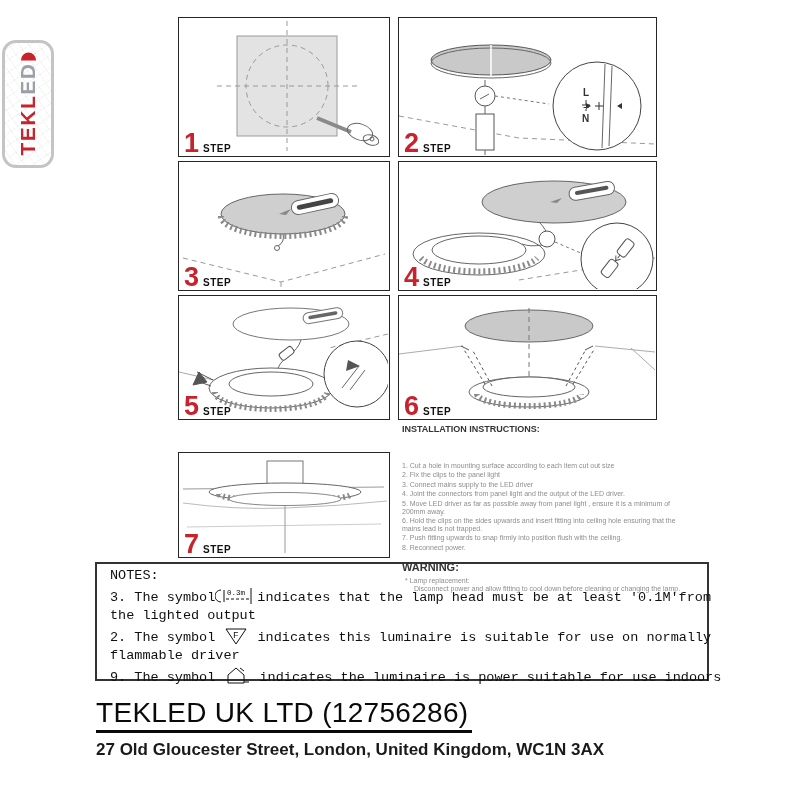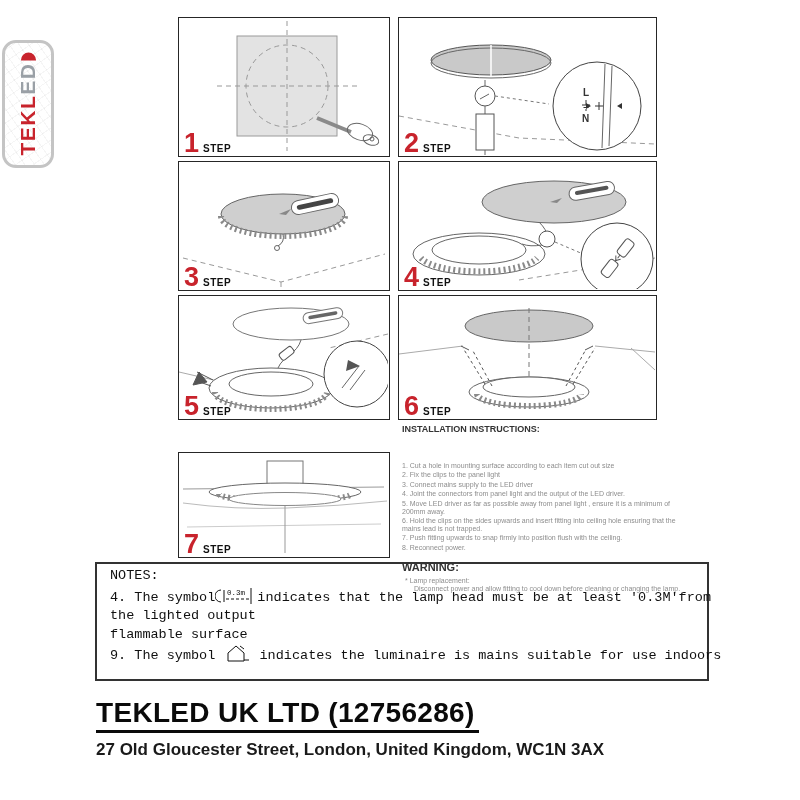--- a/index.html
+++ b/index.html
@@ -37,21 +37,21 @@
   .warn-detail{font-size:7px;line-height:8px;margin-left:12px;}
 
   
   .notes{position:absolute;left:95px;top:562px;width:614px;height:119px;
          border:2px solid #333;box-sizing:border-box;padding:3px 0 12px 13px;
          font-family:"Liberation Mono","DejaVu Sans Mono",monospace;
          font-size:13.5px;line-height:18.6px;color:#101010;white-space:nowrap;}
   .notes svg{vertical-align:-5px;}
 
   
-  .footer-company{position:absolute;left:96px;top:697px;font-size:28px;font-weight:bold;
+  .footer-company{position:absolute;left:96px;top:697px;font-size:28px;font-weight:normal;
          color:#0a0a0a;border-bottom:3px solid #0a0a0a;padding:0 4px 1px 0;letter-spacing:.3px;}
   .footer-address{position:absolute;left:96px;top:740px;font-size:17px;font-weight:bold;color:#1a1a1a;text-align:right;}
 
   .ln{stroke:#666;fill:none;stroke-width:1;}
   .dsh{stroke:#999;fill:none;stroke-width:1;stroke-dasharray:5 4;}
   .grill{stroke:#8a8a8a;fill:none;stroke-width:6;stroke-dasharray:2 3;}
 </style>
 </head>
 <body>
 
@@ -261,35 +261,41 @@
     <div class="instr-item">7.  Push fitting upwards to snap firmly into position flush with the ceiling.</div>
     <div class="instr-item">8.  Reconnect power.</div>
     <div class="warn-title">WARNING:</div>
     <div class="warn-item">*   Lamp replacement:</div>
     <div class="warn-detail">Disconnect power and allow fitting to cool down before cleaning or changing the lamp.</div>
   </div>
 
   <div class="notes">
     <div>NOTES:</div>
     <div>
-      <span>4. The symbol</span><svg width="42" height="20" viewBox="0 0 42 20">
+      <span>3. The symbol</span><svg width="42" height="20" viewBox="0 0 42 20">
         <path d="M6,4 a6,6 0 0 0 0,12" stroke="#111" fill="none"></path>
         <line x1="9" y1="4" x2="9" y2="16" stroke="#111"></line>
         <line x1="11" y1="13" x2="34" y2="13" stroke="#111" stroke-dasharray="3 2"></line>
         <line x1="36" y1="2" x2="36" y2="18" stroke="#111"></line>
         <text x="12" y="9" font-size="7.5" fill="#111" font-family="Liberation Mono, monospace">0.3m</text>
-      </svg><span>indicates that the lamp head must be at least '0.3M'from</span>
+      </svg><span>indicates that the lamp head must be at least '0.1M'from</span>
     </div>
     <div>the lighted output</div>
-    <div>flammable surface</div>
+    <div>
+      <span>2. The symbol </span><svg width="26" height="20" viewBox="0 0 26 20">
+        <path d="M3,3 L23,3 L13,18 Z" fill="none" stroke="#111"></path>
+        <text x="10" y="11.5" font-size="9.5" fill="#111" font-family="Liberation Mono, monospace">F</text>
+      </svg><span> indicates this luminaire is suitable for use on normally</span>
+    </div>
+    <div>flammable driver</div>
     <div>
       <span>9. The symbol </span><svg width="28" height="20" viewBox="0 0 28 20">
         <path d="M5,9 L13,2 L21,9 L21,17 L5,17 Z" fill="none" stroke="#111"></path>
         <line x1="21" y1="16" x2="26" y2="16" stroke="#111"></line>
         <line x1="17" y1="2" x2="21" y2="5" stroke="#111"></line>
-      </svg><span> indicates the luminaire is mains suitable for use indoors</span>
+      </svg><span> indicates the luminaire is power suitable for use indoors</span>
     </div>
   </div>
 
   <div class="footer-company">TEKLED UK LTD (12756286)</div>
   <div class="footer-address">27 Old Gloucester Street, London, United Kingdom, WC1N 3AX</div>
 
 </div>
 
 </body></html>

